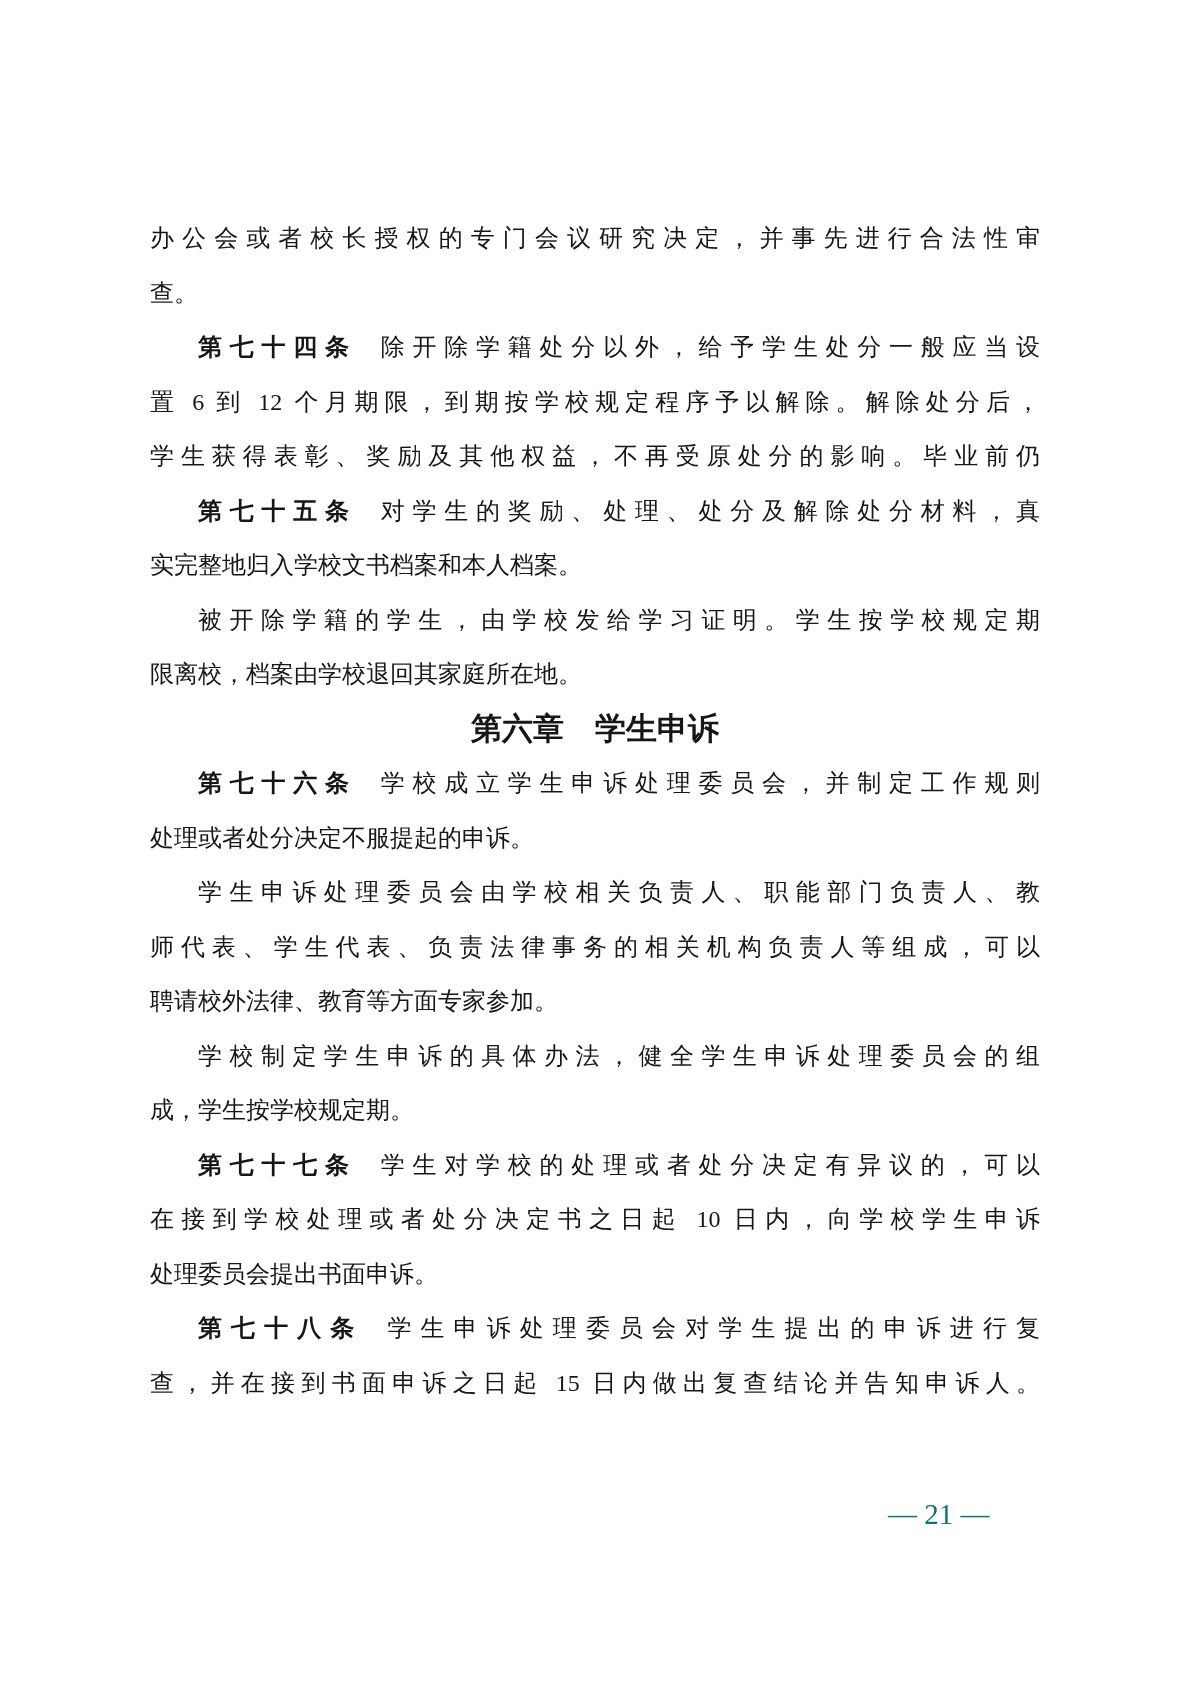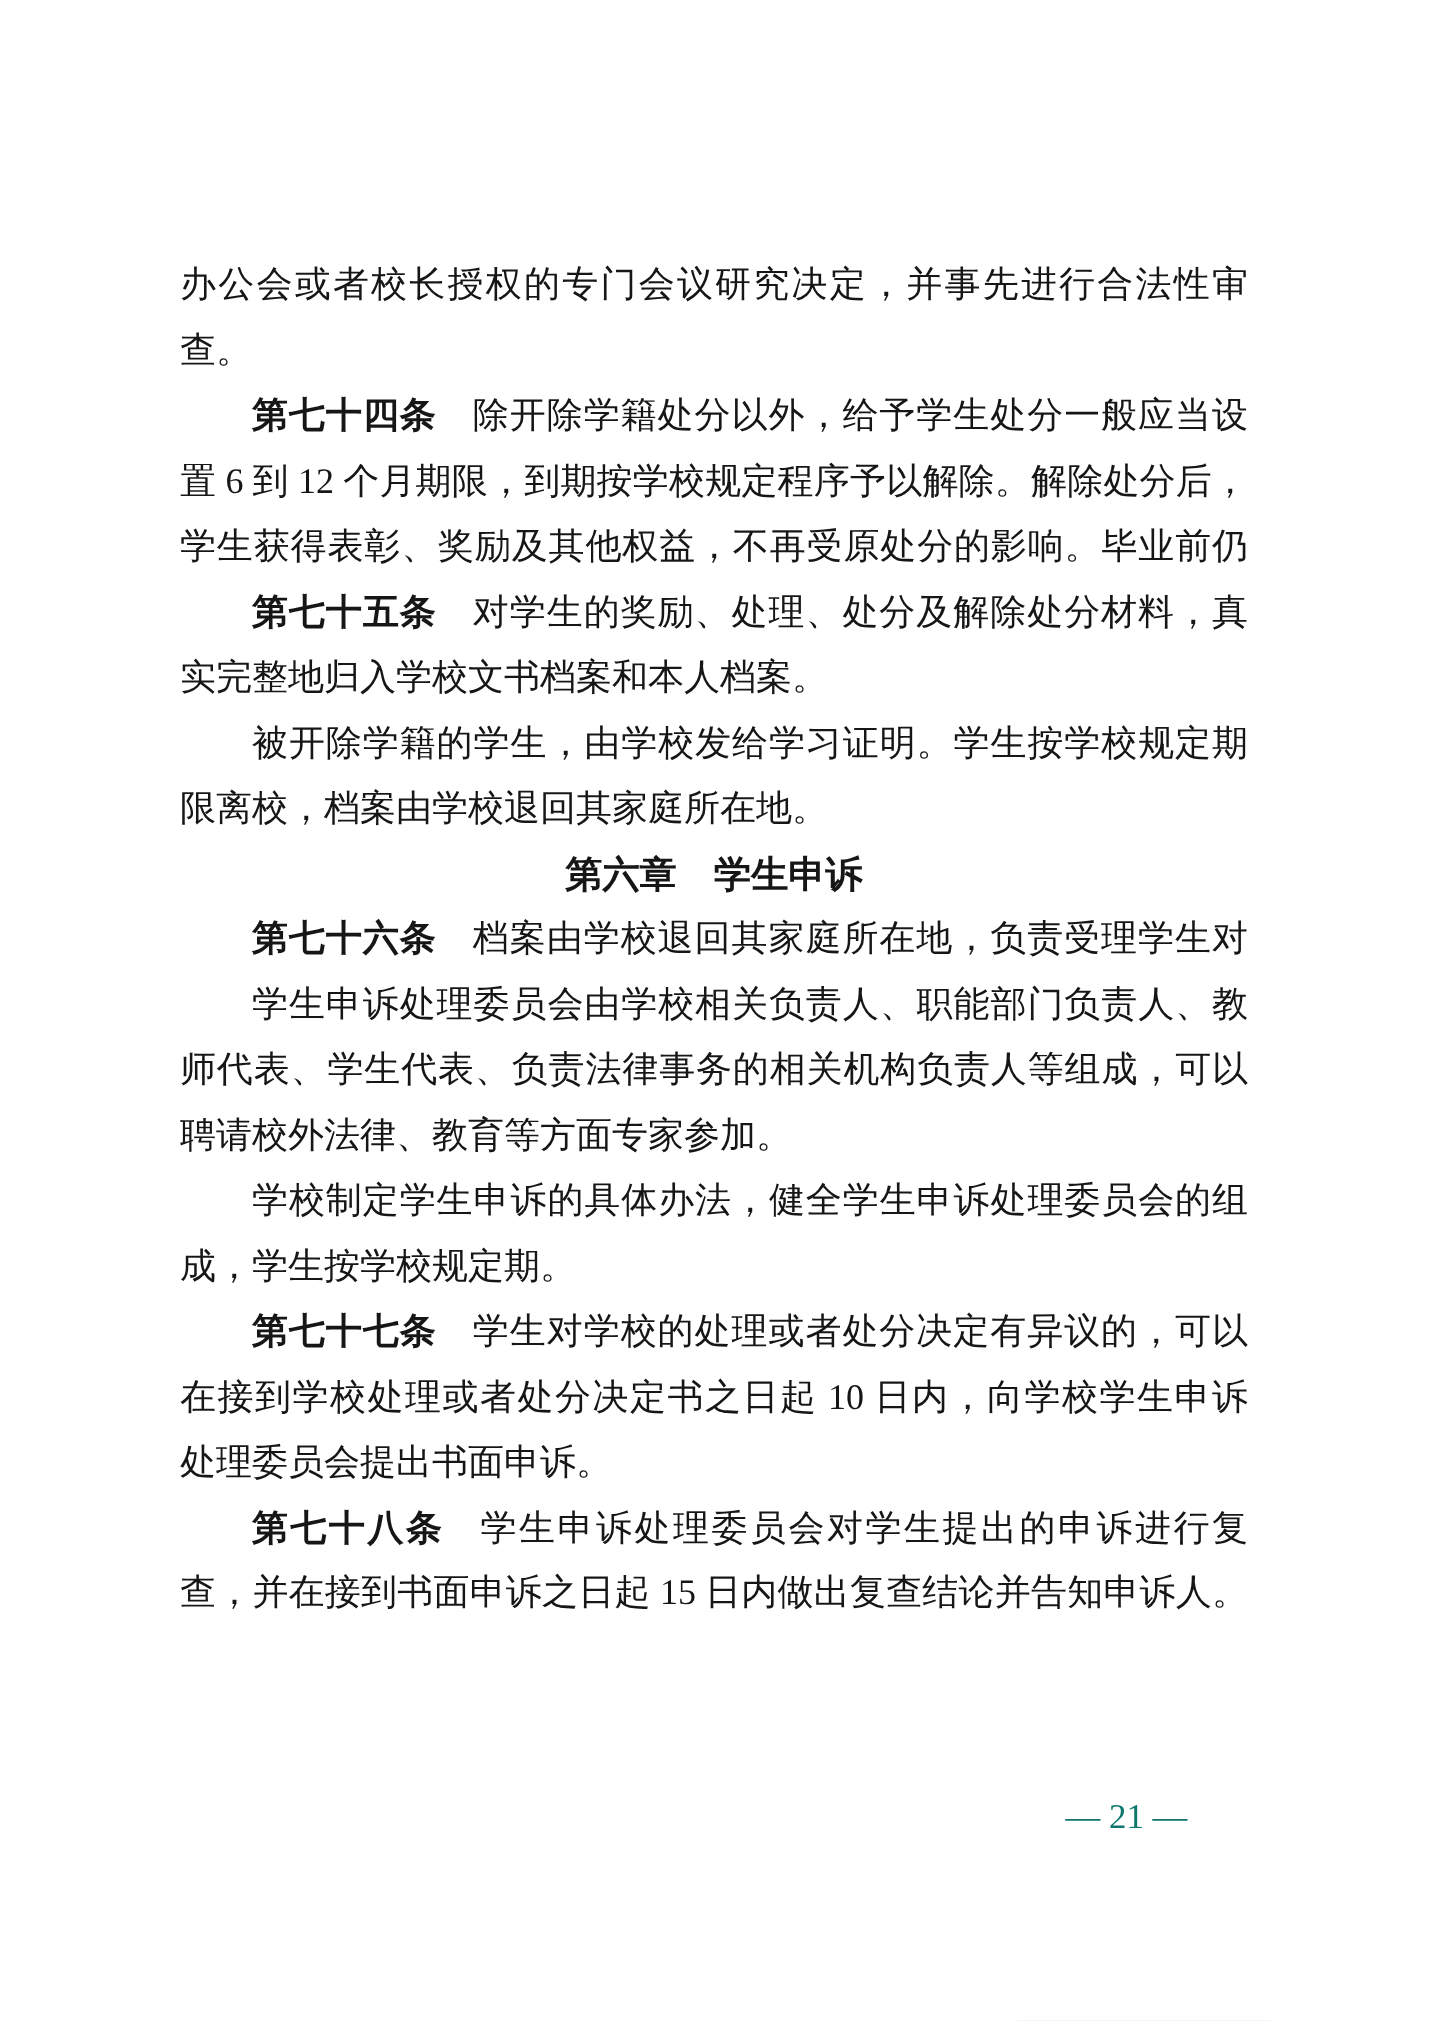--- a/index.html
+++ b/index.html
@@ -19,21 +19,21 @@
   }
   .content {
     position: absolute;
     left: 150px;
     top: 211px;
     width: 890px;
   }
   .line {
     height: 54.5px;
     line-height: 54.5px;
-    font-size: 30px;
+    font-size: 24px;
     white-space: pre-wrap;
   }
   .j {
     text-align: justify;
     text-align-last: justify;
     text-justify: inter-character;
   }
   .ind {
     text-indent: 2em;
   }
@@ -74,21 +74,22 @@
     <div class="line j"><span>学生获得表彰、奖励及其他权益，不再受原处分的影响。毕业前仍</span></div>
 
     <div class="line j ind"><span class="lead">第七十五条</span><span>对学生的奖励、处理、处分及解除处分材料，真</span></div>
     <div class="line"><span>实完整地归入学校文书档案和本人档案。</span></div>
 
     <div class="line j ind"><span>被开除学籍的学生，由学校发给学习证明。学生按学校规定期</span></div>
     <div class="line"><span>限离校，档案由学校退回其家庭所在地。</span></div>
 
     <div class="line heading"><span>第六章</span><span class="chapter-title">学生申诉</span></div>
 
-    <div class="line j ind"><span class="lead">第七十六条</span><span>档案由学校退回其家庭所在地，负责受理学生对</span></div>
+    <div class="line j ind"><span class="lead">第七十六条</span><span>学校成立学生申诉处理委员会，并制定工作规则</span></div>
+    <div class="line"><span>处理或者处分决定不服提起的申诉。</span></div>
 
     <div class="line j ind"><span>学生申诉处理委员会由学校相关负责人、职能部门负责人、教</span></div>
     <div class="line j"><span>师代表、学生代表、负责法律事务的相关机构负责人等组成，可以</span></div>
     <div class="line"><span>聘请校外法律、教育等方面专家参加。</span></div>
 
     <div class="line j ind"><span>学校制定学生申诉的具体办法，健全学生申诉处理委员会的组</span></div>
     <div class="line"><span>成，学生按学校规定期。</span></div>
 
     <div class="line j ind"><span class="lead">第七十七条</span><span>学生对学校的处理或者处分决定有异议的，可以</span></div>
     <div class="line j"><span>在接到学校处理或者处分决定书之日起 10 日内，向学校学生申诉</span></div>

